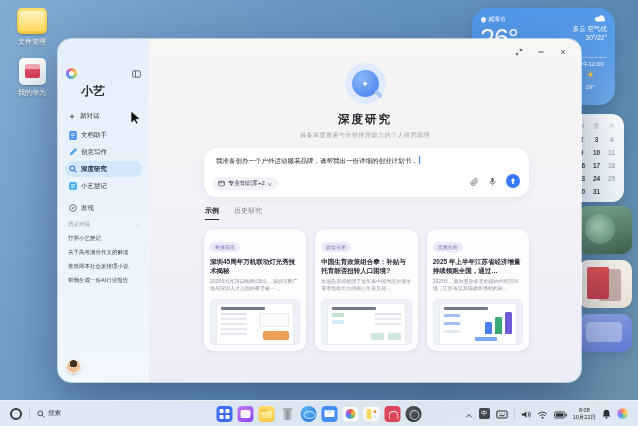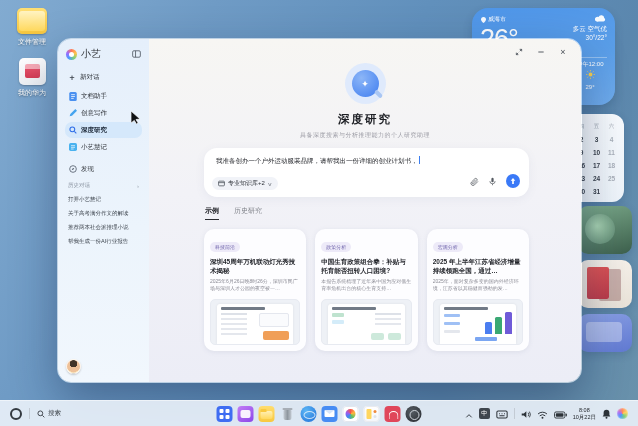--- a/index.html
+++ b/index.html
@@ -45,21 +45,21 @@
   .sw3::before{content:"";position:absolute;left:8px;top:8px;width:36px;height:20px;border-radius:4px;background:rgba(255,255,255,.35);}
 
   
   .window{position:absolute;left:57px;top:38px;width:525px;height:345px;border-radius:14px;overflow:hidden;
     display:flex;box-shadow:0 18px 45px rgba(15,35,70,.38);border:1px solid rgba(255,255,255,.55);}
   .sidebar{width:91px;flex:none;position:relative;padding:7px 7px;background:linear-gradient(180deg,#e5effb 0%,#ecf4fc 55%,#f1f7fd 100%);}
   .sb-head{display:flex;align-items:center;gap:4px;margin:1px 1px 9px;}
   .logo{width:11px;height:11px;border-radius:50%;position:relative;flex:none;
     background:conic-gradient(#ff7a59,#ffc24b,#7ed07a,#4b9bff,#9a6bff,#ff7a59);}
   .logo::after{content:"";position:absolute;left:3px;top:3px;width:5px;height:5px;border-radius:50%;background:#fff;}
-  .sb-name{font-size:10px;font-weight:normal;color:#2c2f33;}
+  .sb-name{font-size:12px;font-weight:bold;color:#2c2f33;margin-top:36px;}
   .sb-collapse{margin-left:auto;color:#5a636e;display:flex;}
   .sb-new{display:flex;align-items:center;gap:4px;font-size:6.5px;color:#2e3238;padding:3px 3px;margin-bottom:3px;}
   .plus{font-size:8px;font-weight:bold;color:#3a4049;line-height:6px;}
   .sb-item{display:flex;align-items:center;gap:4px;font-size:6.5px;color:#2e3238;padding:3.5px 3px;border-radius:7px;margin-bottom:1px;white-space:nowrap;}
   .sb-item.active{background:#d5e8fb;font-weight:bold;color:#1c2838;}
   .sb-item .icn{width:9px;height:9px;flex:none;display:flex;align-items:center;justify-content:center;}
   .sb-gap{height:5px;}
   .sb-sec{display:flex;align-items:center;font-size:5.5px;color:#8b95a2;margin:5px 3px 3px;}
   .sb-sec .chev{margin-left:auto;font-size:6px;color:#9aa3ae;}
   .sb-hist{font-size:5.5px;color:#3c434c;padding:3.5px 3px;border-radius:5px;white-space:nowrap;overflow:hidden;text-overflow:ellipsis;}

